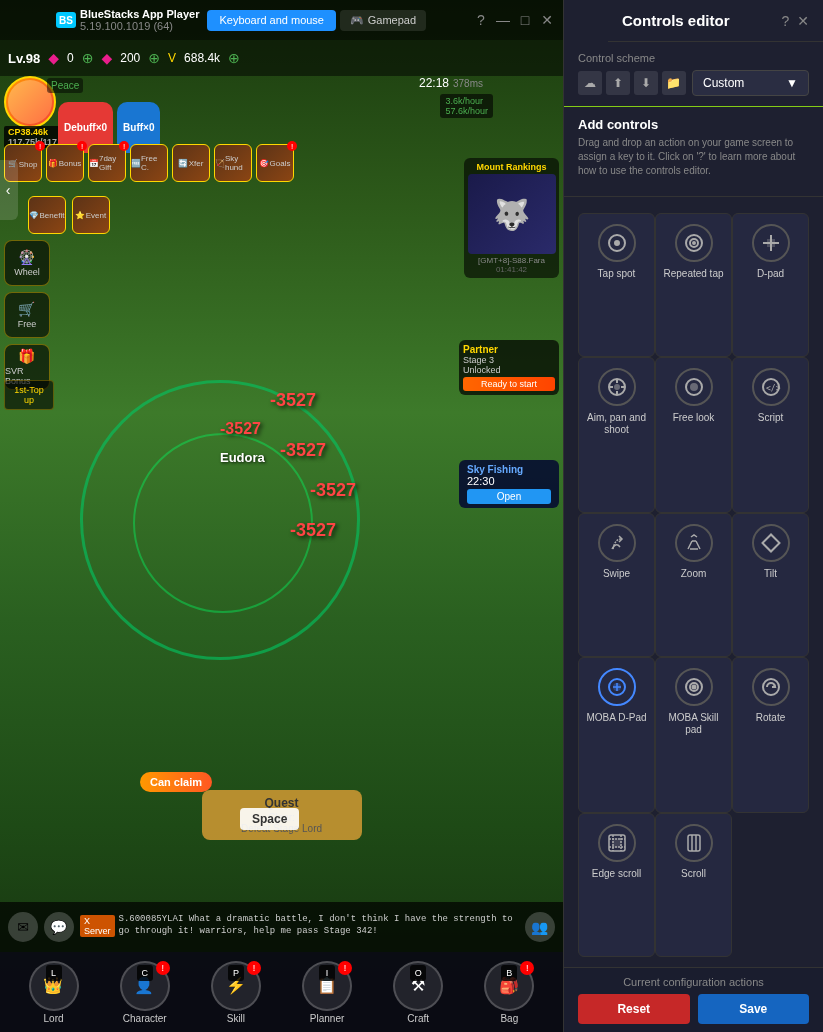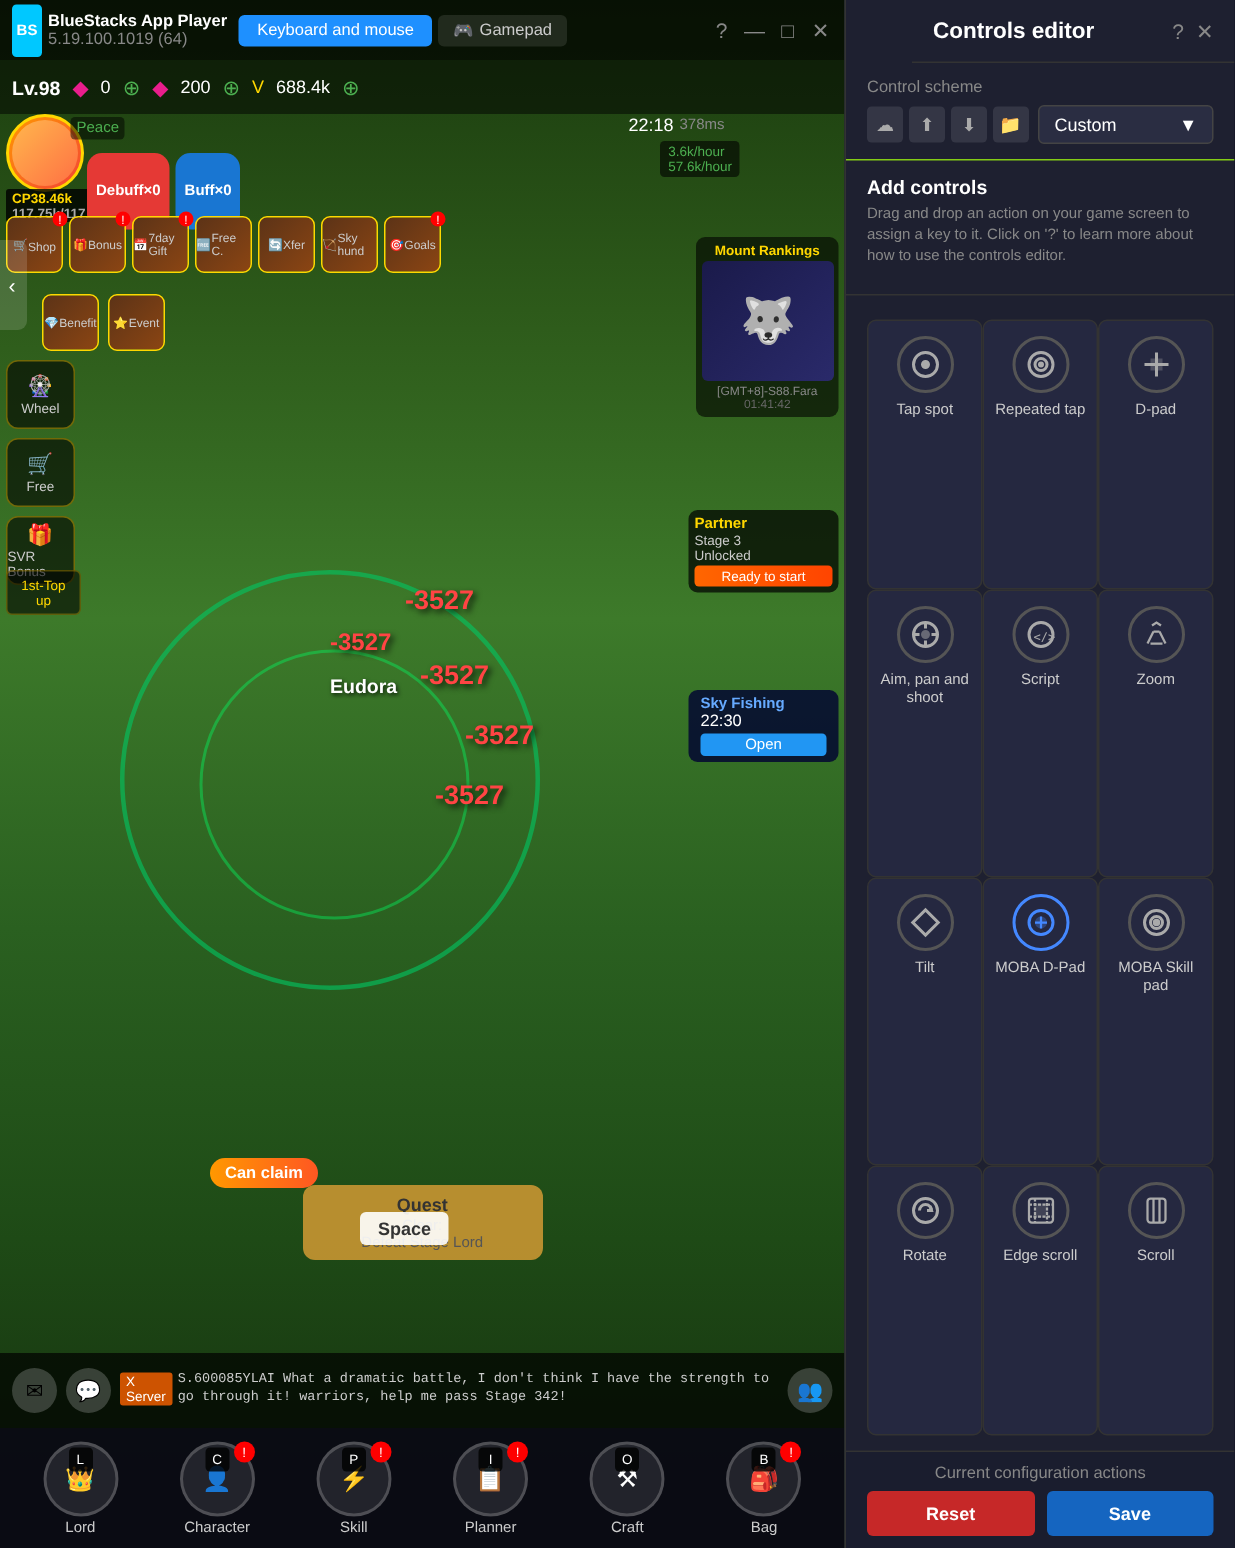--- a/index.html
+++ b/index.html
@@ -41,25 +41,25 @@
       z-index: 10;
     }
 
     .bluestacks-logo {
       display: flex;
       align-items: center;
       gap: 4px;
     }
 
     .bs-icon {
-      width: 20px; height: 35px;
+      width: 20px; height: 16px;
       background: #00c8ff;
       border-radius: 3px;
       display: flex; align-items: center; justify-content: center;
-      font-size: 10px; color: white; font-weight: bold;
+      font-size: 10px; color: white; font-weight: bold; margin-left: 48px;
     }
 
     .bs-title {
       color: white;
       font-size: 11px;
       font-weight: 600;
     }
 
     .bs-version {
       color: #888;
@@ -996,31 +996,50 @@
           <line x1="12" y1="4" x2="12" y2="8"></line>
           <line x1="12" y1="16" x2="12" y2="20"></line>
           <line x1="4" y1="12" x2="8" y2="12"></line>
           <line x1="16" y1="12" x2="20" y2="12"></line>
           <circle cx="12" cy="12" r="2" fill="#aaa" opacity="0.5"></circle>
         </svg>
       </div>
       <span class="control-label">Aim, pan and shoot</span>
     </div>
 
+    <div class="control-item">
+      <div class="control-icon">
+        <svg width="24" height="24" viewBox="0 0 24 24" fill="none" stroke="#aaa" stroke-width="2">
+          <circle cx="12" cy="12" r="8"></circle>
+          <circle cx="12" cy="12" r="3" fill="#aaa" opacity="0.5"></circle>
+        </svg>
+      </div>
+      <span class="control-label">Free look</span>
+    </div>
 
     <div class="control-item">
       <div class="control-icon">
         <svg width="24" height="24" viewBox="0 0 24 24" fill="none" stroke="#aaa" stroke-width="2">
           <circle cx="12" cy="12" r="8"></circle>
           <text x="7" y="16" fill="#aaa" stroke="none" font-size="8" font-family="monospace">&lt;/&gt;</text>
         </svg>
       </div>
       <span class="control-label">Script</span>
     </div>
 
+    <div class="control-item">
+      <div class="control-icon">
+        <svg width="24" height="24" viewBox="0 0 24 24" fill="none" stroke="#aaa" stroke-width="1.5">
+          <path d="M8 18 Q10 8 16 8" stroke-dasharray="2 1"></path>
+          <path d="M14 5 L17 8 L14 11" fill="none"></path>
+          <path d="M7 18 C9 14 12 12 15 16" fill="none"></path>
+        </svg>
+      </div>
+      <span class="control-label">Swipe</span>
+    </div>
 
     <div class="control-item">
       <div class="control-icon">
         <svg width="24" height="24" viewBox="0 0 24 24" fill="none" stroke="#aaa" stroke-width="1.5">
           <path d="M6 18 L10 10 M18 18 L14 10 M10 10 L14 10 M8 18 L16 18"></path>
           <path d="M9 6 L12 4 L15 6"></path>
         </svg>
       </div>
       <span class="control-label">Zoom</span>
     </div>

